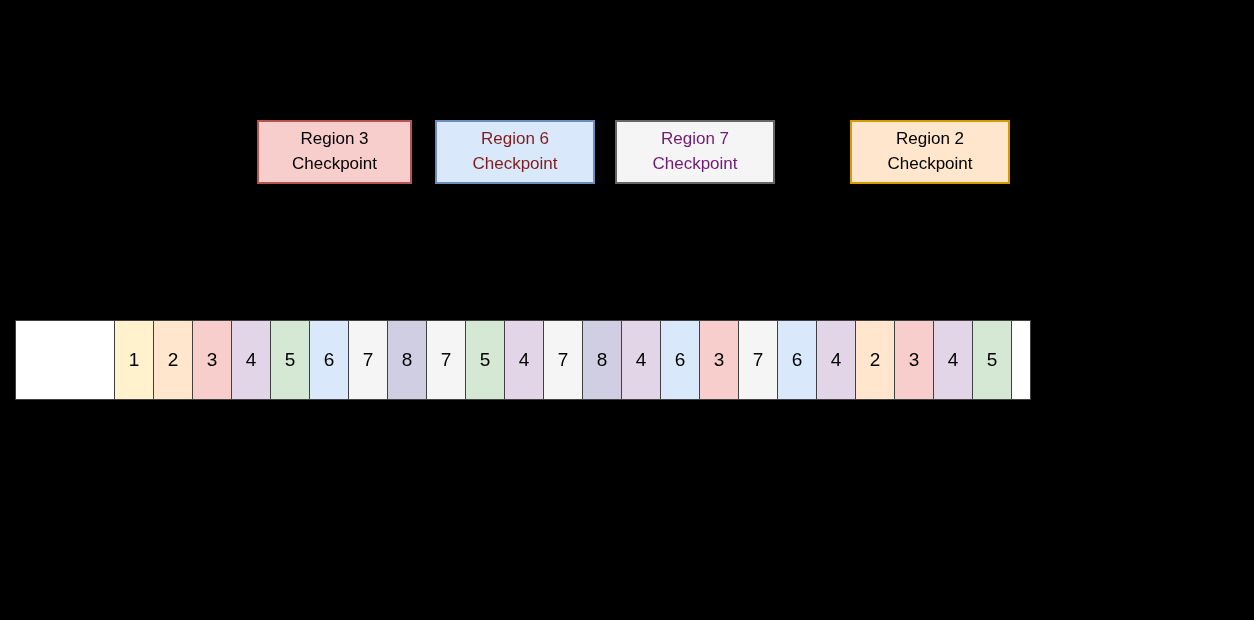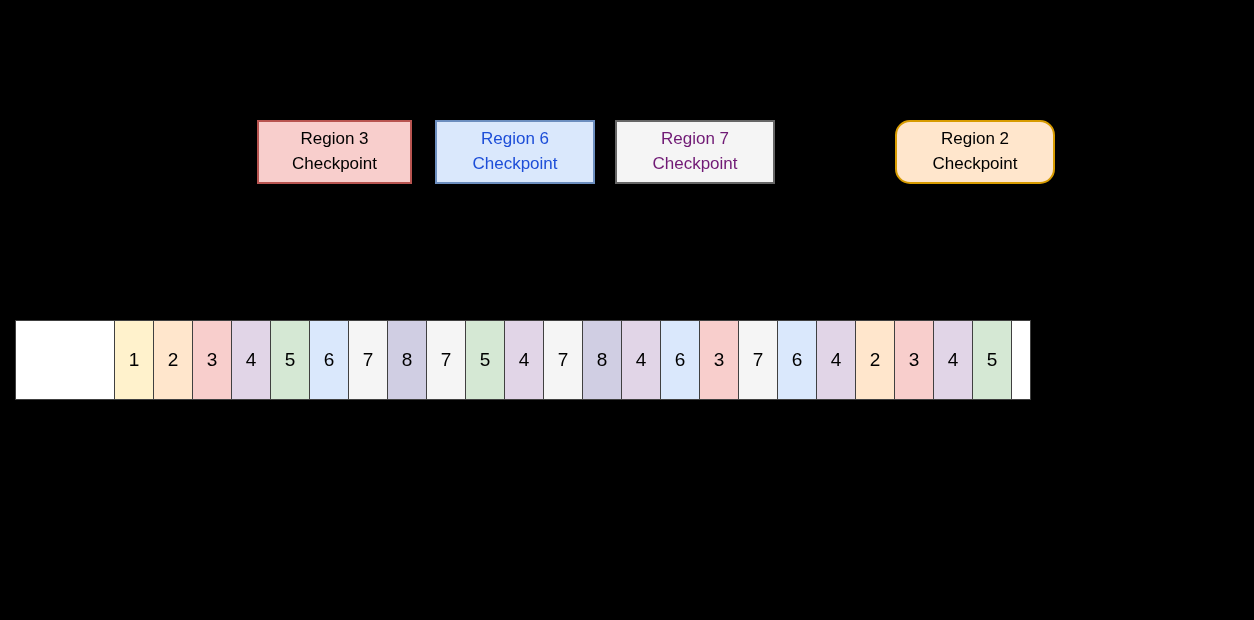--- a/index.html
+++ b/index.html
@@ -27,21 +27,21 @@
     flex-direction: column;
     align-items: center;
     justify-content: center;
     font-size: 17px;
     line-height: 1.45;
     text-align: left;
   }
   .checkpoint-box:nth-child(1) { left: 257px; width: 155px; }
   .checkpoint-box:nth-child(2) { left: 435px; width: 160px; }
   .checkpoint-box:nth-child(3) { left: 615px; width: 160px; }
-  .checkpoint-box:nth-child(4) { left: 895px; width: 160px; border-radius: 15px; }
+  .checkpoint-box:nth-child(4) { left: 850px; width: 160px; }
 
   
   #log-strip {
     position: absolute;
     left: 15px;
     top: 320px;
     height: 80px;
     display: flex;
     flex-direction: row;
   }
@@ -63,21 +63,21 @@
 </style>
 </head>
 <body>
 
 <div id="canvas">
   <div id="checkpoints">
       <div class="checkpoint-box" style="background: rgb(248, 206, 204); border-color: rgb(184, 84, 80); color: rgb(0, 0, 0);">
         <div>Region 3</div>
         <div>Checkpoint</div>
       </div>
-      <div class="checkpoint-box" style="background: rgb(218, 232, 252); border-color: rgb(108, 142, 191); color: #1d4ed8;">
+      <div class="checkpoint-box" style="background: rgb(218, 232, 252); border-color: rgb(108, 142, 191); color: #7f1d1d;">
         <div>Region 6</div>
         <div>Checkpoint</div>
       </div>
       <div class="checkpoint-box" style="background: rgb(245, 245, 245); border-color: rgb(102, 102, 102); color: #701a75;">
         <div>Region 7</div>
         <div>Checkpoint</div>
       </div>
       <div class="checkpoint-box" style="background: rgb(255, 230, 204); border-color: rgb(215, 155, 0); color: rgb(0, 0, 0);">
         <div>Region 2</div>
         <div>Checkpoint</div>

